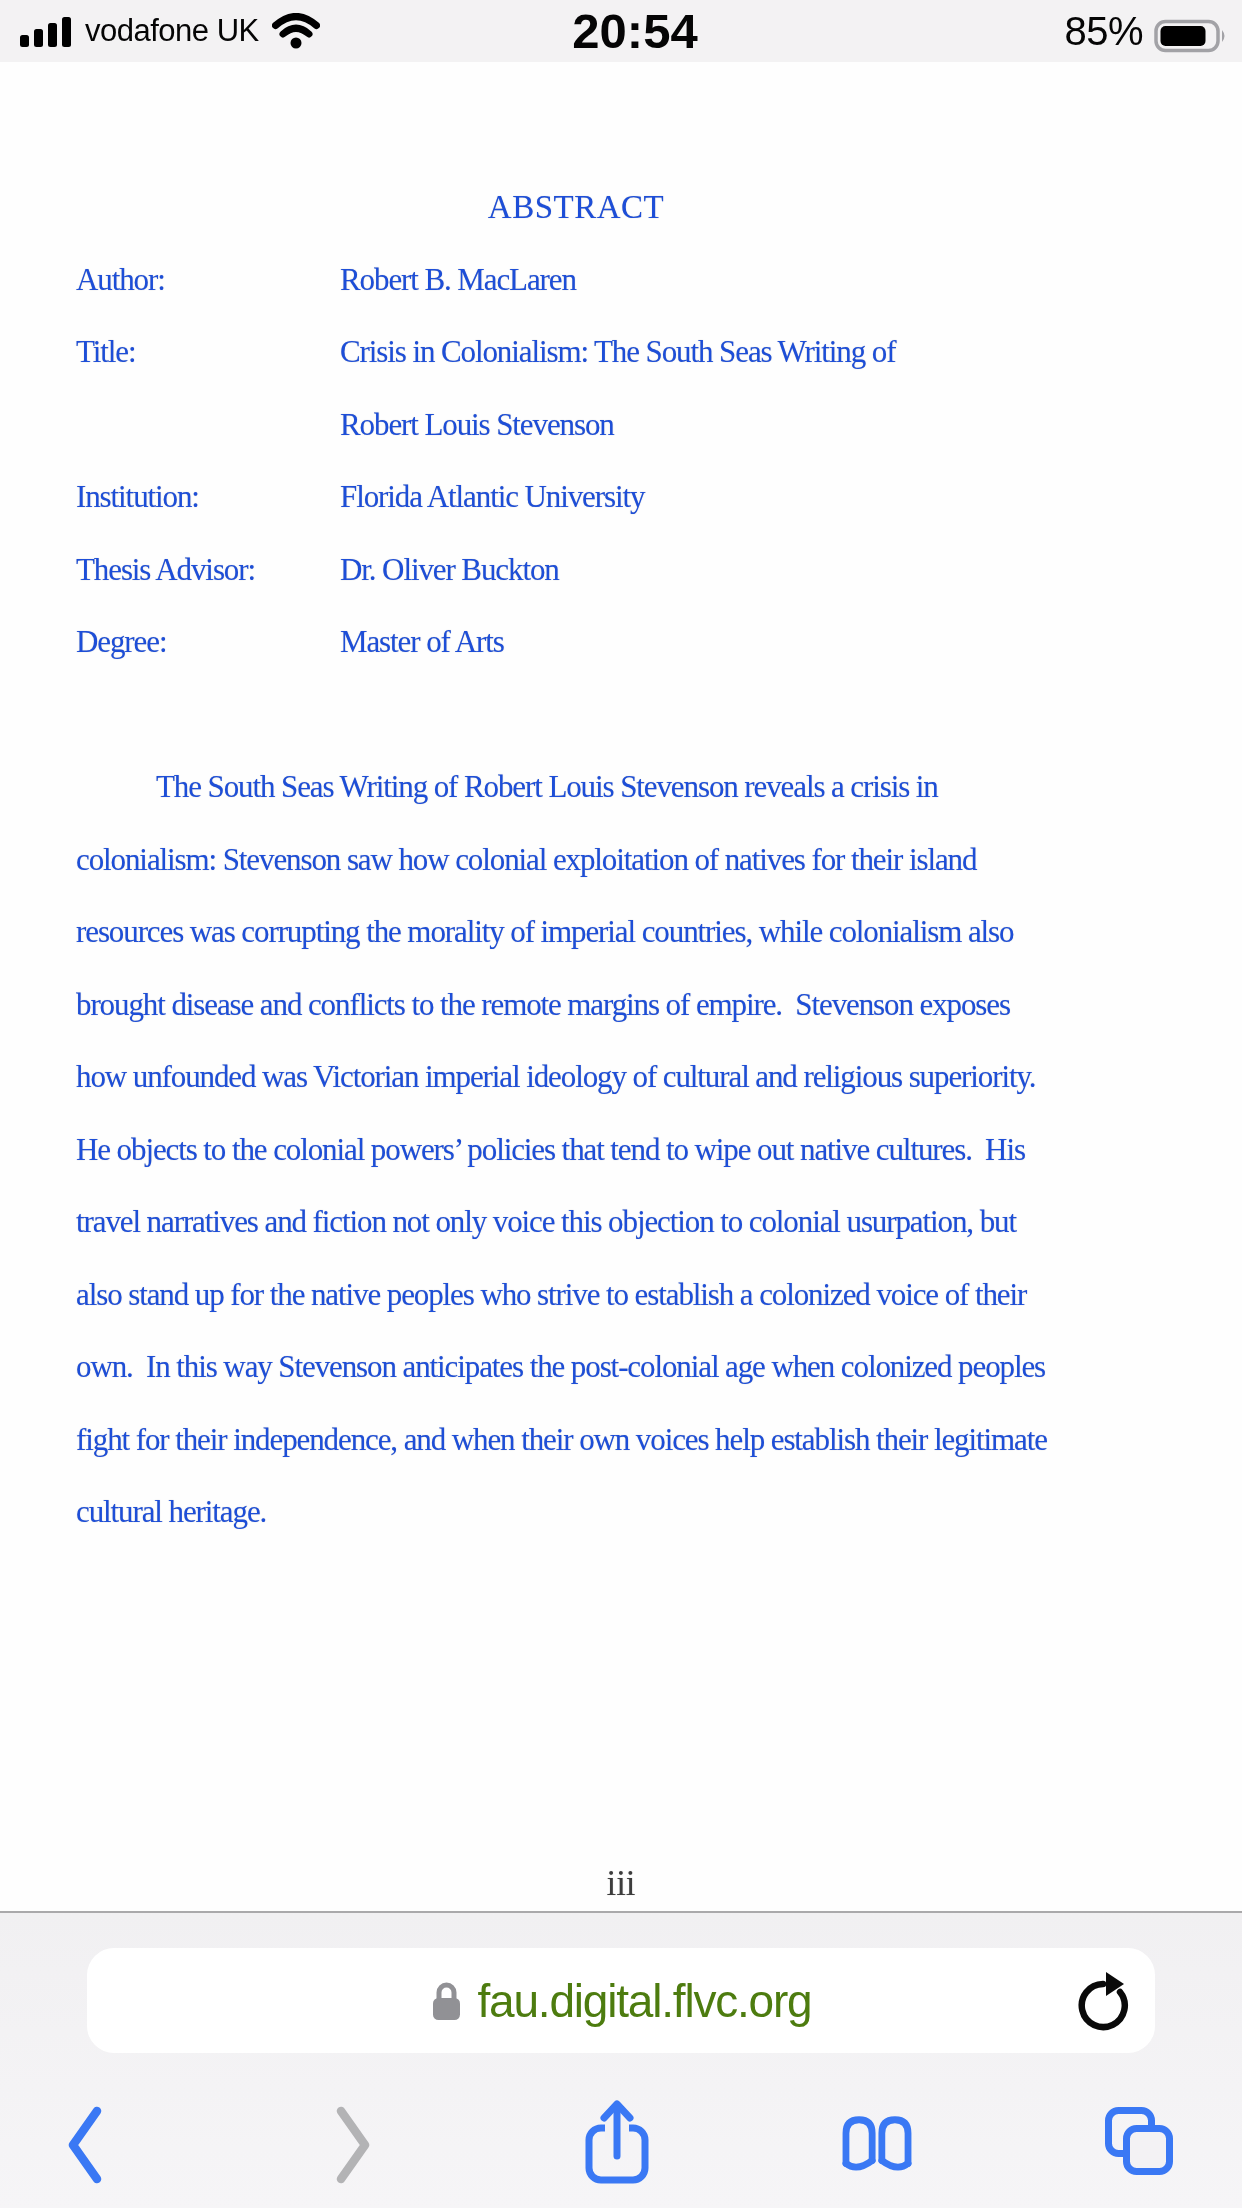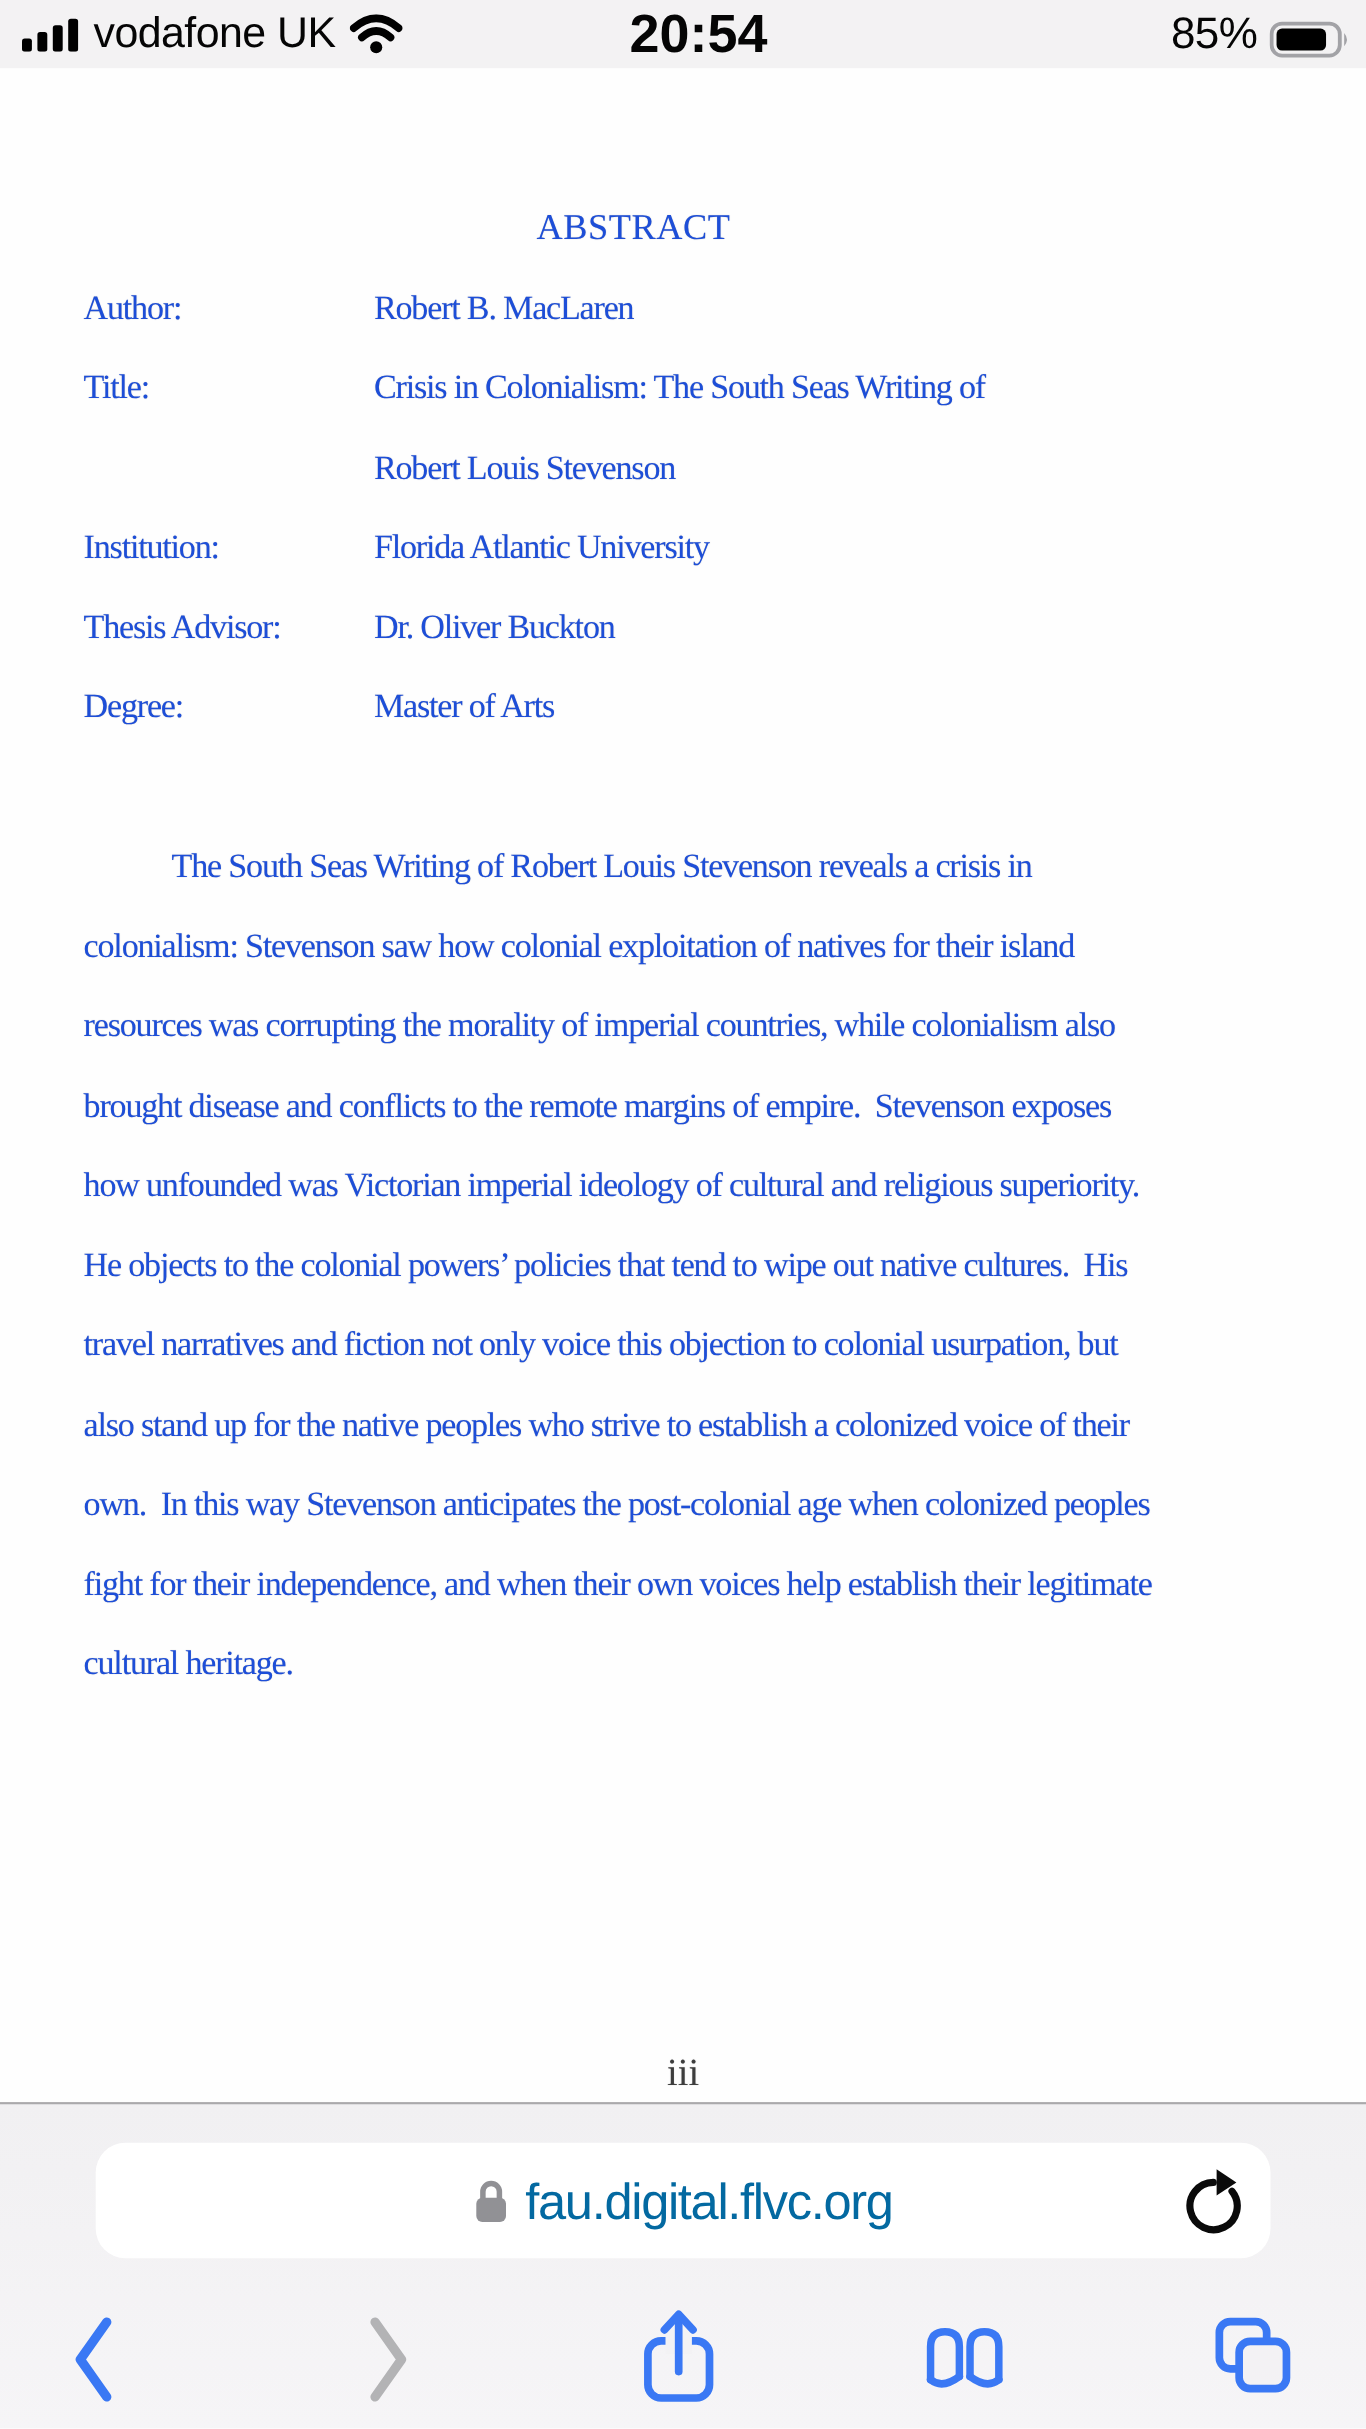--- a/index.html
+++ b/index.html
@@ -3,21 +3,21 @@
 <meta charset="utf-8">
 <style>
   html,body{margin:0;padding:0;background:#fff;}
   .phone{position:relative;width:1242px;height:2208px;background:#fefefe;overflow:hidden;
          font-family:"Liberation Sans","DejaVu Sans",sans-serif;}
 
   
   .status-bar{position:absolute;top:0;left:0;width:100%;height:62px;background:#f3f2f3;
               display:flex;align-items:center;box-sizing:border-box;padding:0 14px 0 20px;z-index:5;}
   .sb-left{display:flex;align-items:center;gap:13px;}
-  .carrier{font-size:39px;font-weight:500;color:#050505;letter-spacing:-0.5px;line-height:62px;}
+  .carrier{font-size:31px;font-weight:500;color:#050505;letter-spacing:-0.5px;line-height:62px;}
   .time{position:absolute;left:0;right:0;text-align:center;font-size:49px;font-weight:700;color:#050505;padding-left:28px;}
   .sb-right{margin-left:auto;display:flex;align-items:flex-end;gap:11px;position:relative;z-index:2;}
   .battery-pct{font-size:40px;font-weight:400;color:#050505;letter-spacing:-0.5px;}
 
   
   .doc{position:absolute;left:76px;top:171px;width:1104px;
        font-family:"Liberation Serif","DejaVu Serif",serif;
        font-size:31px;line-height:72.5px;letter-spacing:-1.1px;color:#1d4ed8;
        text-shadow:0 0 1px rgba(80,80,80,0.35);}
   .doc-heading{font-size:33px;font-weight:400;letter-spacing:0.5px;text-align:center;
@@ -31,21 +31,21 @@
   .page-num{position:absolute;top:1858px;left:0;width:1242px;text-align:center;
             font-family:"Liberation Serif","DejaVu Serif",serif;font-size:35px;line-height:52px;
             color:#3d3d3d;text-shadow:0 0 1px rgba(80,80,80,0.35);}
 
   
   .chrome{position:absolute;left:0;top:1911px;width:100%;height:297px;
           background:linear-gradient(#f1f0f2,#f6f5f7);border-top:2px solid #aaa9ab;
           box-sizing:border-box;z-index:6;}
   .url-bar{position:absolute;left:87px;top:35px;width:1068px;height:105px;background:#ffffff;
            border-radius:27px;display:flex;align-items:center;justify-content:center;cursor:pointer;}
-  .url-text{font-size:46px;color:#0369a1;letter-spacing:-1.2px;margin-left:16px;}
+  .url-text{font-size:46px;color:#4d7c0f;letter-spacing:-1.2px;margin-left:16px;}
   .reload-btn{position:absolute;right:24px;top:0;height:105px;display:flex;align-items:center;
               background:none;border:none;padding:0;cursor:pointer;}
   .tb-btn{position:absolute;background:none;border:none;padding:0;cursor:pointer;line-height:0;}
   .btn-back{left:66px;top:193px;}
   .btn-forward{left:334px;top:193px;}
   .btn-share{left:584px;top:185px;}
   .btn-book{left:839px;top:199px;}
   .btn-tabs{left:1104px;top:193px;}
 </style>
 </head>

